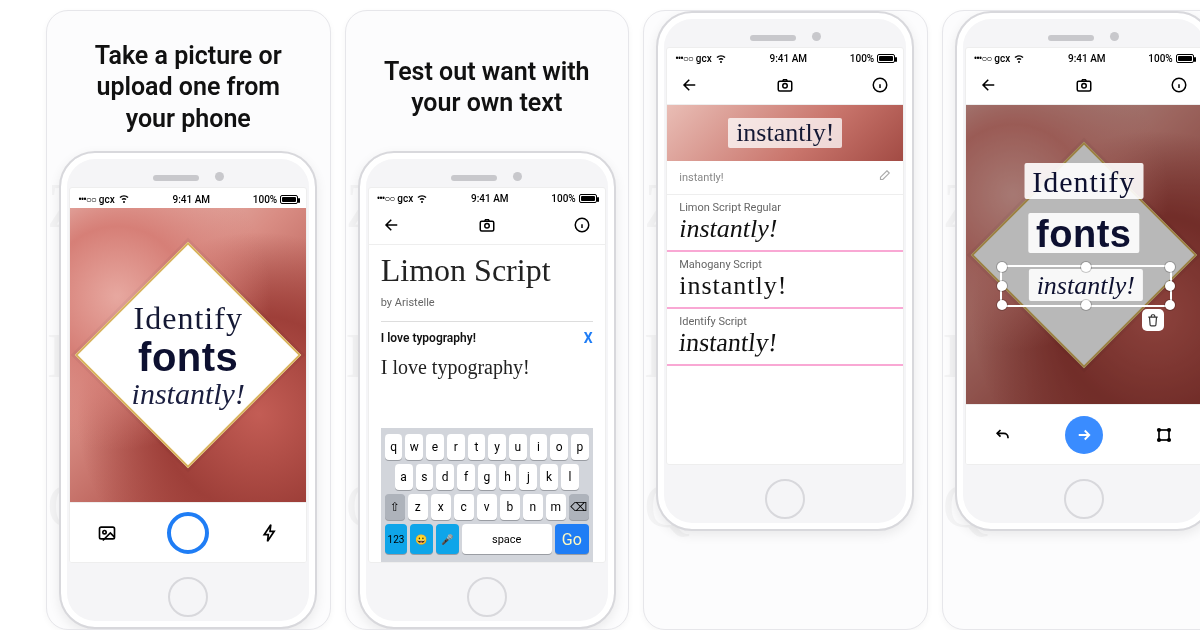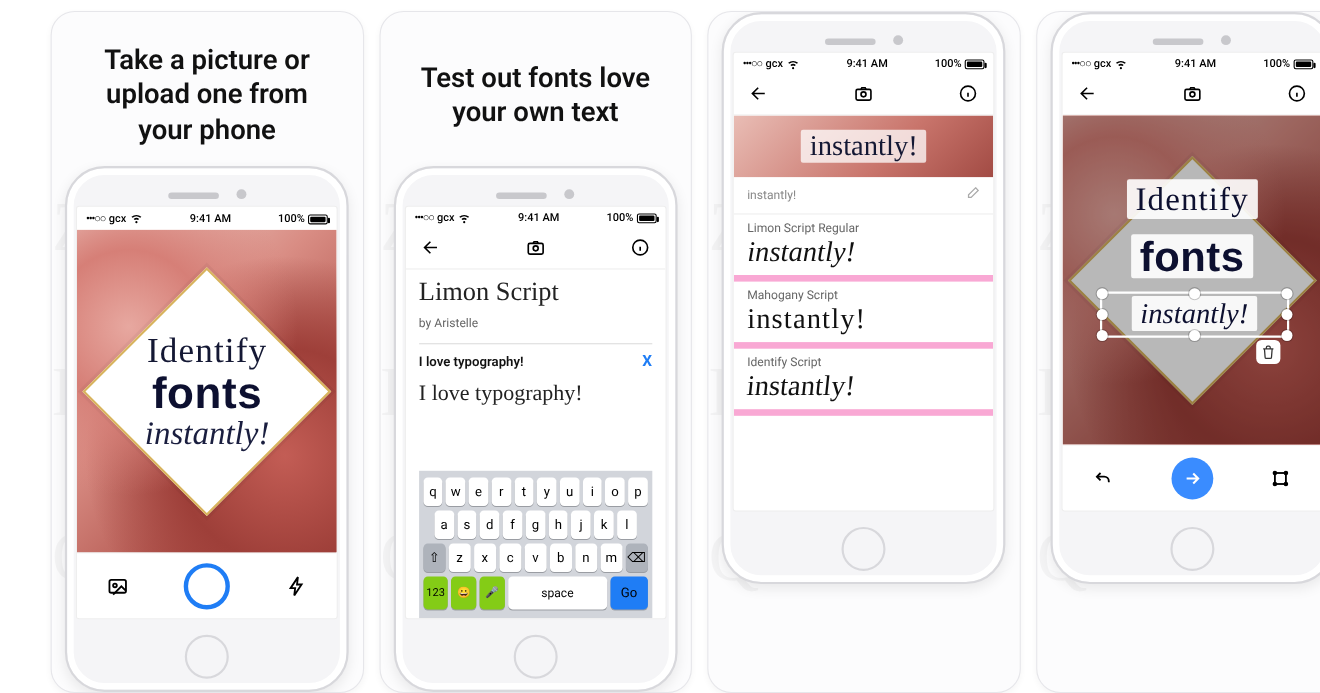--- a/index.html
+++ b/index.html
@@ -98,48 +98,48 @@
 
   
   .toolbar { height:60px; display:flex; align-items:center; justify-content:space-around; border-top:1px solid #eee; background:#fff;}
   .shutter { width:42px; height:42px; border:4px solid #1f7df5; border-radius:50%; }
   .sm-ico svg { width:20px; height:20px; }
   .blue-btn { width:38px; height:38px; background:#3a8cff; border-radius:50%; display:flex; align-items:center; justify-content:center; color:#fff;}
   .blue-btn svg { width:18px; height:18px; }
 
   
   .p2-body { flex:1; display:flex; flex-direction:column; padding:8px 12px 0; gap:4px;}
-  .script-big { font-family:'Brush Script MT',cursive; font-size:24px; color:#222; line-height:1.1;}
+  .script-big { font-family:'Brush Script MT',cursive; font-size:32px; color:#222; line-height:1.1;}
   .byline { font-size:11px; color:#666; margin:4px 0 8px; }
   .input-row { display:flex; justify-content:space-between; align-items:center; border-top:1px solid #ddd; padding-top:8px;}
   .input-row .txt { font-size:12px; font-weight:600; color:#111;}
   .input-row .x { color:#1f7df5; font-weight:700; font-size:14px;}
   .script-mid { font-family:'Brush Script MT',cursive; font-size:20px; color:#222; margin-top:6px;}
 
   .keyboard { margin-top:auto; background:#d2d5db; padding:6px 4px 4px; }
   .krow { display:flex; gap:3px; justify-content:center; margin-bottom:4px;}
   .key { flex:1; max-width:20px; height:26px; background:#fff; border-radius:4px; box-shadow:0 1px 0 #9a9da3; font-size:12px; display:flex; align-items:center; justify-content:center; color:#000;}
   .key.shift, .key.del { background:#aeb3bb; max-width:26px; }
   .krow.bottom .key { height:30px; }
   .key.space { flex:4; max-width:none; background:#fff; font-size:11px;}
-  .key.go { background:#1f7df5; color:#000000; max-width:40px; flex:1.5; font-size:12px;}
-  .key.num, .key.emoji, .key.mic { background:#84cc16; max-width:28px; font-size:10px;}
+  .key.go { background:#1f7df5; color:#fef9c3; max-width:40px; flex:1.5; font-size:16px;}
+  .key.num, .key.emoji, .key.mic { background:#0ea5e9; max-width:28px; font-size:10px;}
 
   
   .p3-body { flex:1; display:flex; flex-direction:column; overflow:hidden;}
   .thumb-strip {
     height:56px; position:relative;
     background: linear-gradient(135deg,#e9bdb5,#c9756c 60%,#a24b44);
     display:flex; align-items:center; justify-content:center;
   }
   .thumb-strip .word { font-family:'Brush Script MT',cursive; font-size:26px; color:#141834; background:rgba(255,255,255,0.75); padding:0 8px; border-radius:2px;}
   .edit-row { display:flex; align-items:center; justify-content:space-between; padding:8px 12px; border-bottom:1px solid #eee; font-size:11px; color:#888;}
   .edit-row svg { width:14px; height:14px; color:#aaa;}
   .fontlist { flex:1; overflow:hidden; }
-  .font-item { padding:6px 12px 8px; border-bottom:6px solid #f9a8d4;}
+  .font-item { padding:6px 12px 8px; border-bottom:2px solid #f9a8d4;}
   .font-item .label { font-size:11px; color:#666; margin-bottom:2px;}
   .font-sample { font-size:26px; color:#111; line-height:1;}
   .samp-script1 { font-family:'Brush Script MT',cursive; font-style:italic;}
   .samp-script2 { font-family:'Brush Script MT',cursive; letter-spacing:1px;}
   .samp-script3 { font-family:'Brush Script MT',cursive; transform:skewX(-6deg); display:inline-block;}
 </style>
 </head>
 <body>
 
 <div class="stage">
@@ -196,21 +196,21 @@
                 <path d="M13 2L5 14h5l-1 8 8-12h-5l1-8z"></path>
               </svg>
           </div>
         </div>
       </div>
       <div class="home-btn"></div>
     </div>
   </div>
 
   <div class="panel">
-    <div class="caption">Test out fonts love
+    <div class="caption">Test out want with
 your own text</div>
     <div class="phone">
       <div class="phone-top">
           <span class="speaker"></span>
           <span class="camera-dot"></span>
         </div>
       <div class="screen">
         <div class="status">
           <span class="carrier">
               <span class="dots">•••○○</span> 

